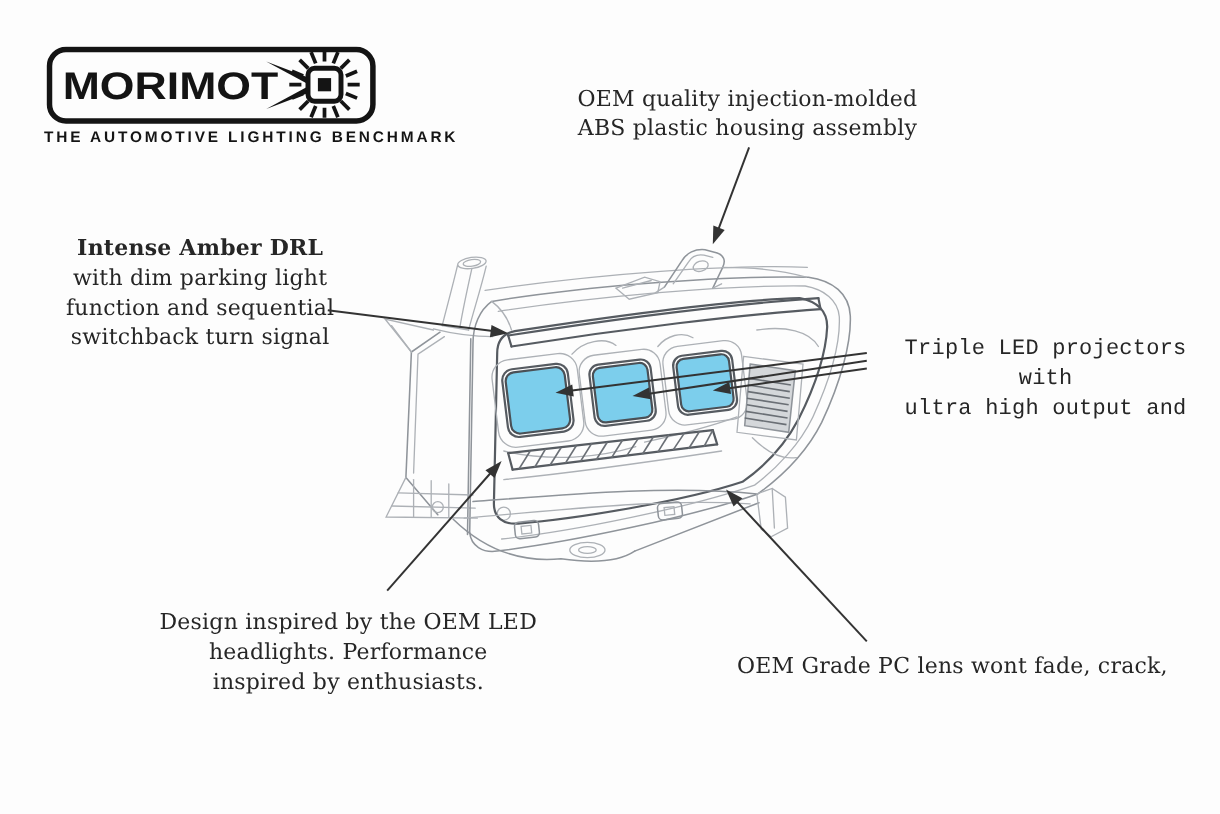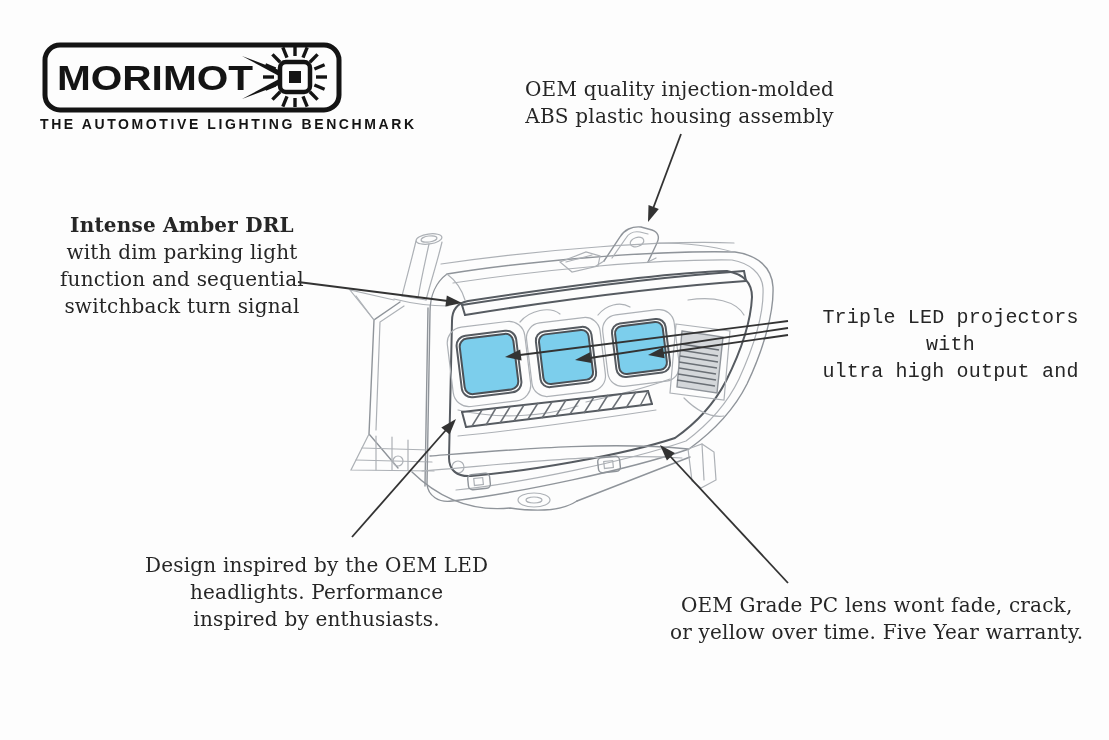--- a/index.html
+++ b/index.html
@@ -73,21 +73,20 @@
   </div>
 
   <div class="callout" style="left:145px;top:552px;">
     <div>Design inspired by the OEM LED</div>
     <div>headlights. Performance</div>
     <div>inspired by enthusiasts.</div>
   </div>
 
   <div class="callout" style="left:670px;top:592px;">
     <div>OEM Grade PC lens wont fade, crack,</div>
-    <div>or yellow over time. Five Year warranty.</div>
   </div>
 
   <svg id="diagram-svg" width="1109" height="740" viewBox="0 0 1109 740">
 
     <g>
 
       <g>
         <ellipse class="wire" cx="429" cy="239" rx="13" ry="5" transform="rotate(-8 429 239)"></ellipse>
         <ellipse class="wire" cx="429" cy="239" rx="8" ry="3" transform="rotate(-8 429 239)"></ellipse>
         <path class="wire" d="M 416 241 C 411 262, 406 280, 402 296"></path>

